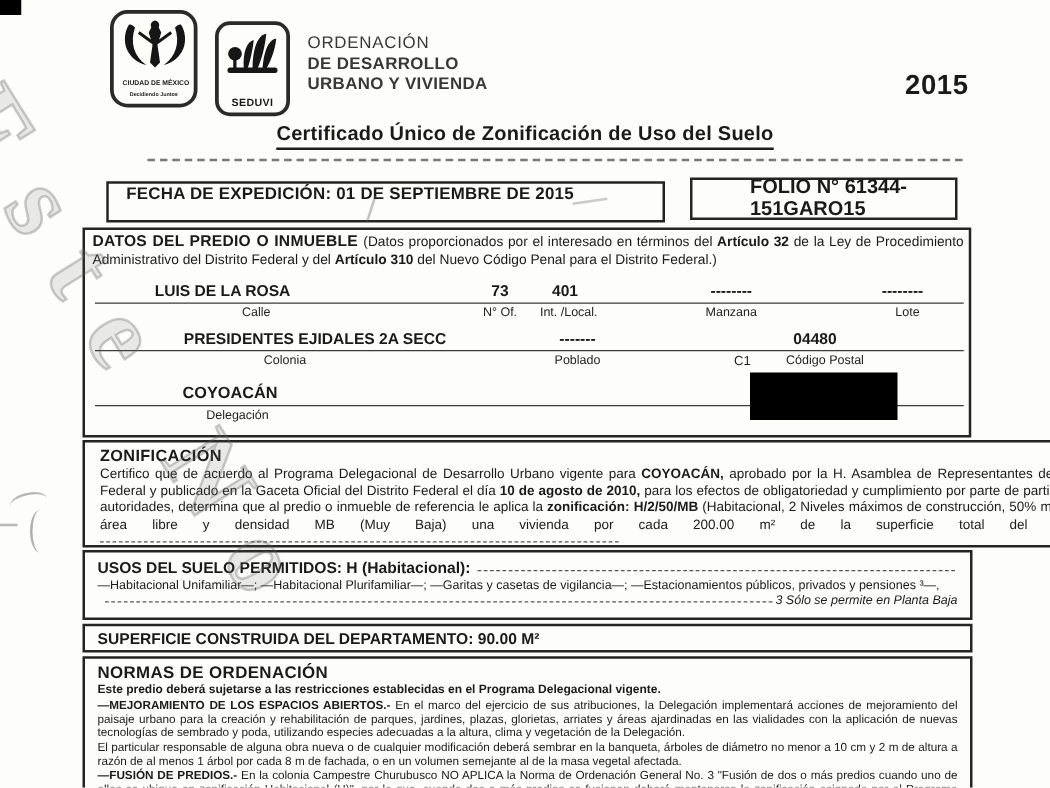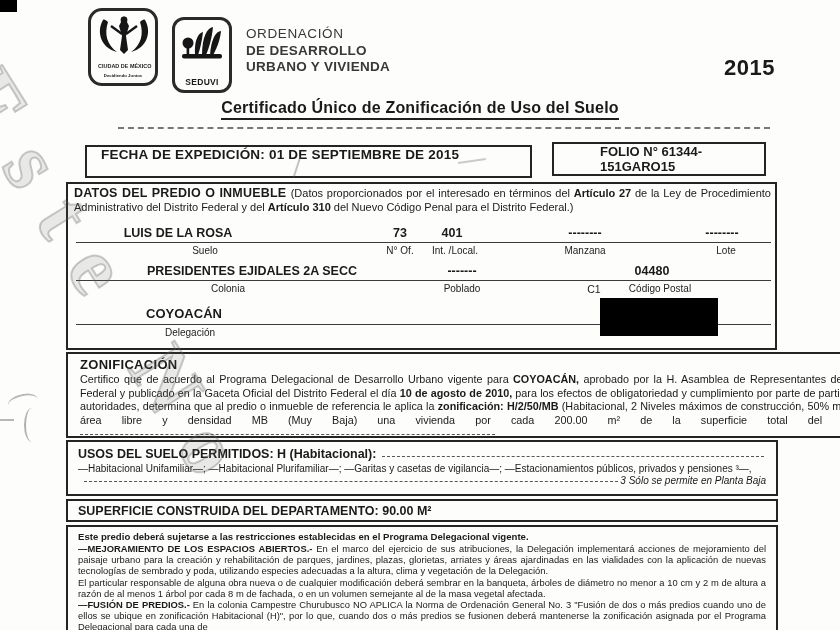--- a/index.html
+++ b/index.html
@@ -51,21 +51,21 @@
   #pm1 { left:8px; top:394px; width:30px; height:16px; border-top:2px solid rgba(70,70,70,.38); border-radius:50%; transform:rotate(-12deg); }
   #pm2 { left:24px; top:408px; width:16px; height:34px; border-left:2px solid rgba(70,70,70,.42); border-radius:50% 0 0 50%; }
   #pm3 { left:296px; top:156px; width:2px; height:22px; background:rgba(85,85,85,.35); transform:rotate(18deg); }
   #pm4 { left:458px; top:160px; width:28px; height:2px; background:rgba(85,85,85,.3); transform:rotate(-8deg); }
   #pm5 { left:0px; top:419px; width:14px; height:2px; background:rgba(70,70,70,.38); }
 
   
   #fecha-box { left:85px; top:145px; width:447px; height:33px; display:flex; 
     padding-left:14px; font-size:13.5px; font-weight:bold; letter-spacing:.2px; }
   #folio-box { left:552px; top:142px; width:214px; height:34px; display:flex; align-items:center;
-    justify-content:center; font-size:13px; font-weight:bold;padding-left:46px; }
+    justify-content:center; font-size:16px; font-weight:bold;padding-left:46px; }
 
   
   #datos-box { left:66px; top:182px; width:711px; height:168px; }
   #datos-head { position:absolute; left:6px; top:3px; width:697px; font-size:11px;
     line-height:13.5px; text-align:justify; }
   #datos-head .lead { font-size:12.5px; font-weight:bold; letter-spacing:.2px; }
   .fval { position:absolute; font-weight:bold; font-size:12.5px; text-align:center; white-space:nowrap; }
   .flab { position:absolute; font-size:10px; color:#222; text-align:center; white-space:nowrap; }
   .rule { position:absolute; left:8px; width:695px; border-top:1.4px solid #3b3b3b; }
   #redaction-box { position:absolute; left:532px; top:114px; width:118px; height:38px; background:#000; z-index:4; }
@@ -149,30 +149,30 @@
 
 <div class="docbox" id="fecha-box">
   <span>FECHA DE EXPEDICIÓN: 01 DE SEPTIEMBRE DE 2015</span>
 </div>
 <div class="docbox" id="folio-box">
   <span>FOLIO N° 61344-151GARO15</span>
 </div>
 
 <div class="docbox" id="datos-box">
   <div id="datos-head">
-    <span class="lead">DATOS DEL PREDIO O INMUEBLE </span><span>(Datos proporcionados por el interesado en términos del </span><span class="b">Artículo 27</span><span> de la Ley de Procedimiento Administrativo del Distrito Federal y del </span><span class="b">Artículo 310</span><span> del Nuevo Código Penal para el Distrito Federal.)</span>
+    <span class="lead">DATOS DEL PREDIO O INMUEBLE </span><span>(Datos proporcionados por el interesado en términos del </span><span class="b">Artículo 32</span><span> de la Ley de Procedimiento Administrativo del Distrito Federal y del </span><span class="b">Artículo 310</span><span> del Nuevo Código Penal para el Distrito Federal.)</span>
   </div>
 
   <div class="fval" style="left:0;top:42px;width:220px">LUIS DE LA ROSA</div>
   <div class="fval" style="left:307px;top:42px;width:50px">73</div>
   <div class="fval" style="left:359px;top:42px;width:50px">401</div>
   <div class="fval" style="left:482px;top:42px;width:70px">--------</div>
   <div class="fval" style="left:619px;top:42px;width:70px">--------</div>
   <div class="rule" style="top:58px"></div>
-  <div class="flab" style="left:97px;top:61px;width:80px">Suelo</div>
+  <div class="flab" style="left:97px;top:61px;width:80px">Calle</div>
   <div class="flab" style="left:307px;top:61px;width:50px">N° Of.</div>
   <div class="flab" style="left:347px;top:61px;width:80px">Int. /Local.</div>
   <div class="flab" style="left:482px;top:61px;width:70px">Manzana</div>
   <div class="flab" style="left:623px;top:61px;width:70px">Lote</div>
 
   <div class="fval" style="left:64px;top:80px;width:240px">PRESIDENTES EJIDALES 2A SECC</div>
   <div class="fval" style="left:359px;top:80px;width:70px">-------</div>
   <div class="fval" style="left:544px;top:80px;width:80px">04480</div>
   <div class="rule" style="top:96px"></div>
   <div class="flab" style="left:100px;top:99px;width:120px">Colonia</div>
@@ -207,20 +207,21 @@
     <span class="dashfill"></span>
     <span class="it">3 Sólo se permite en Planta Baja</span>
   </div>
 </div>
 
 <div class="docbox" id="sup-box">
   <span>SUPERFICIE CONSTRUIDA DEL DEPARTAMENTO: 90.00 M²</span>
 </div>
 
 <div class="docbox" id="normas-box">
+  <div class="sec-head">NORMAS DE ORDENACIÓN</div>
   <div id="normas-intro">Este predio deberá sujetarse a las restricciones establecidas en el Programa Delegacional vigente.</div>
   <div class="norma-p">
     <span class="lead">—MEJORAMIENTO DE LOS ESPACIOS ABIERTOS.-</span><span> En el marco del ejercicio de sus atribuciones, la Delegación implementará acciones de mejoramiento del paisaje urbano para la creación y rehabilitación de parques, jardines, plazas, glorietas, arriates y áreas ajardinadas en las vialidades con la aplicación de nuevas tecnologías de sembrado y poda, utilizando especies adecuadas a la altura, clima y vegetación de la Delegación.</span>
   </div>
   <div class="norma-p">
     <span>El particular responsable de alguna obra nueva o de cualquier modificación deberá sembrar en la banqueta, árboles de diámetro no menor a 10 cm y 2 m de altura a razón de al menos 1 árbol por cada 8 m de fachada, o en un volumen semejante al de la masa vegetal afectada.</span>
   </div>
   <div class="norma-p">
     <span class="lead">—FUSIÓN DE PREDIOS.-</span><span> En la colonia Campestre Churubusco NO APLICA la Norma de Ordenación General No. 3 "Fusión de dos o más predios cuando uno de ellos se ubique en zonificación Habitacional (H)", por lo que, cuando dos o más predios se fusionen deberá mantenerse la zonificación asignada por el Programa Delegacional para cada una de</span>
   </div>

